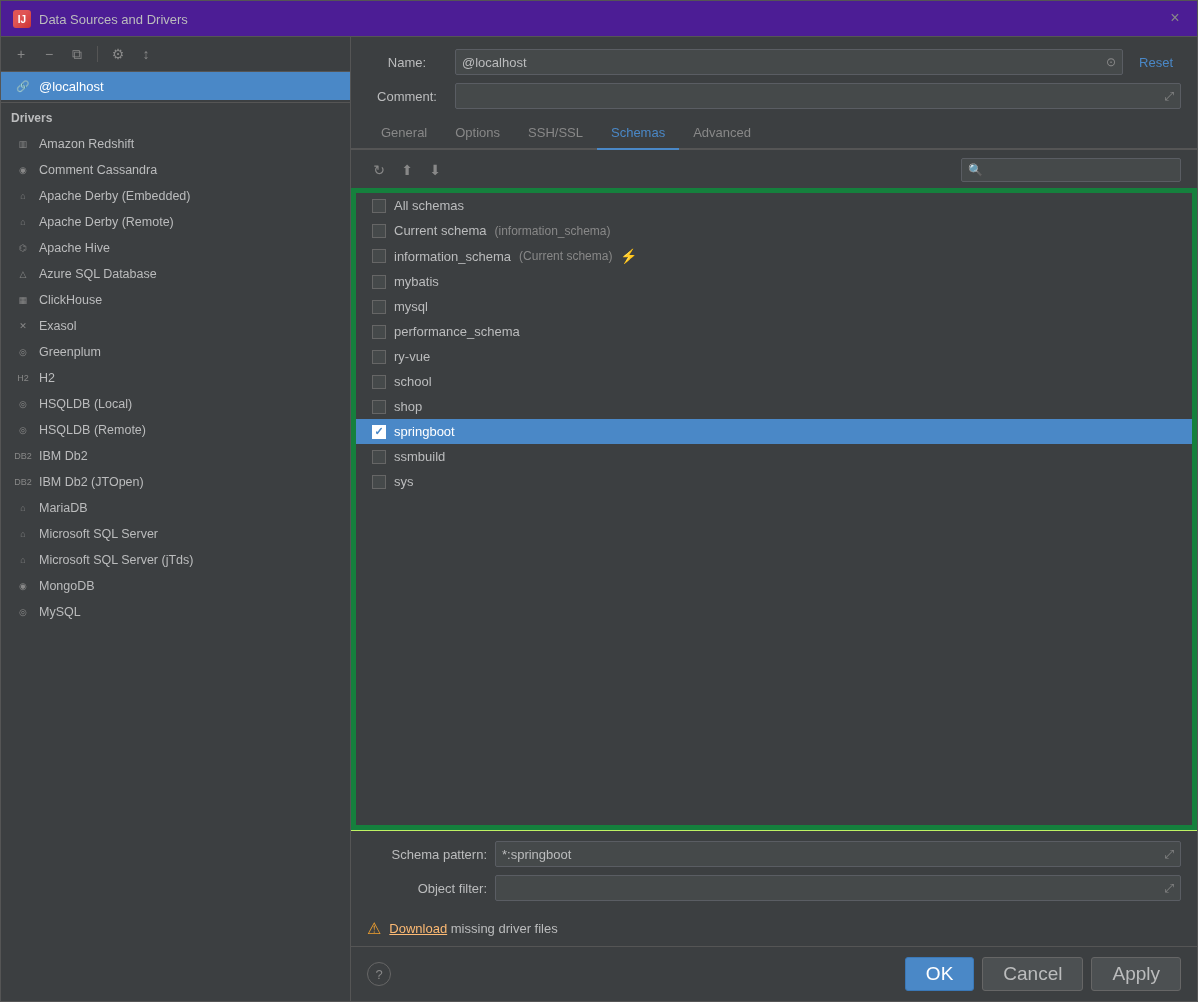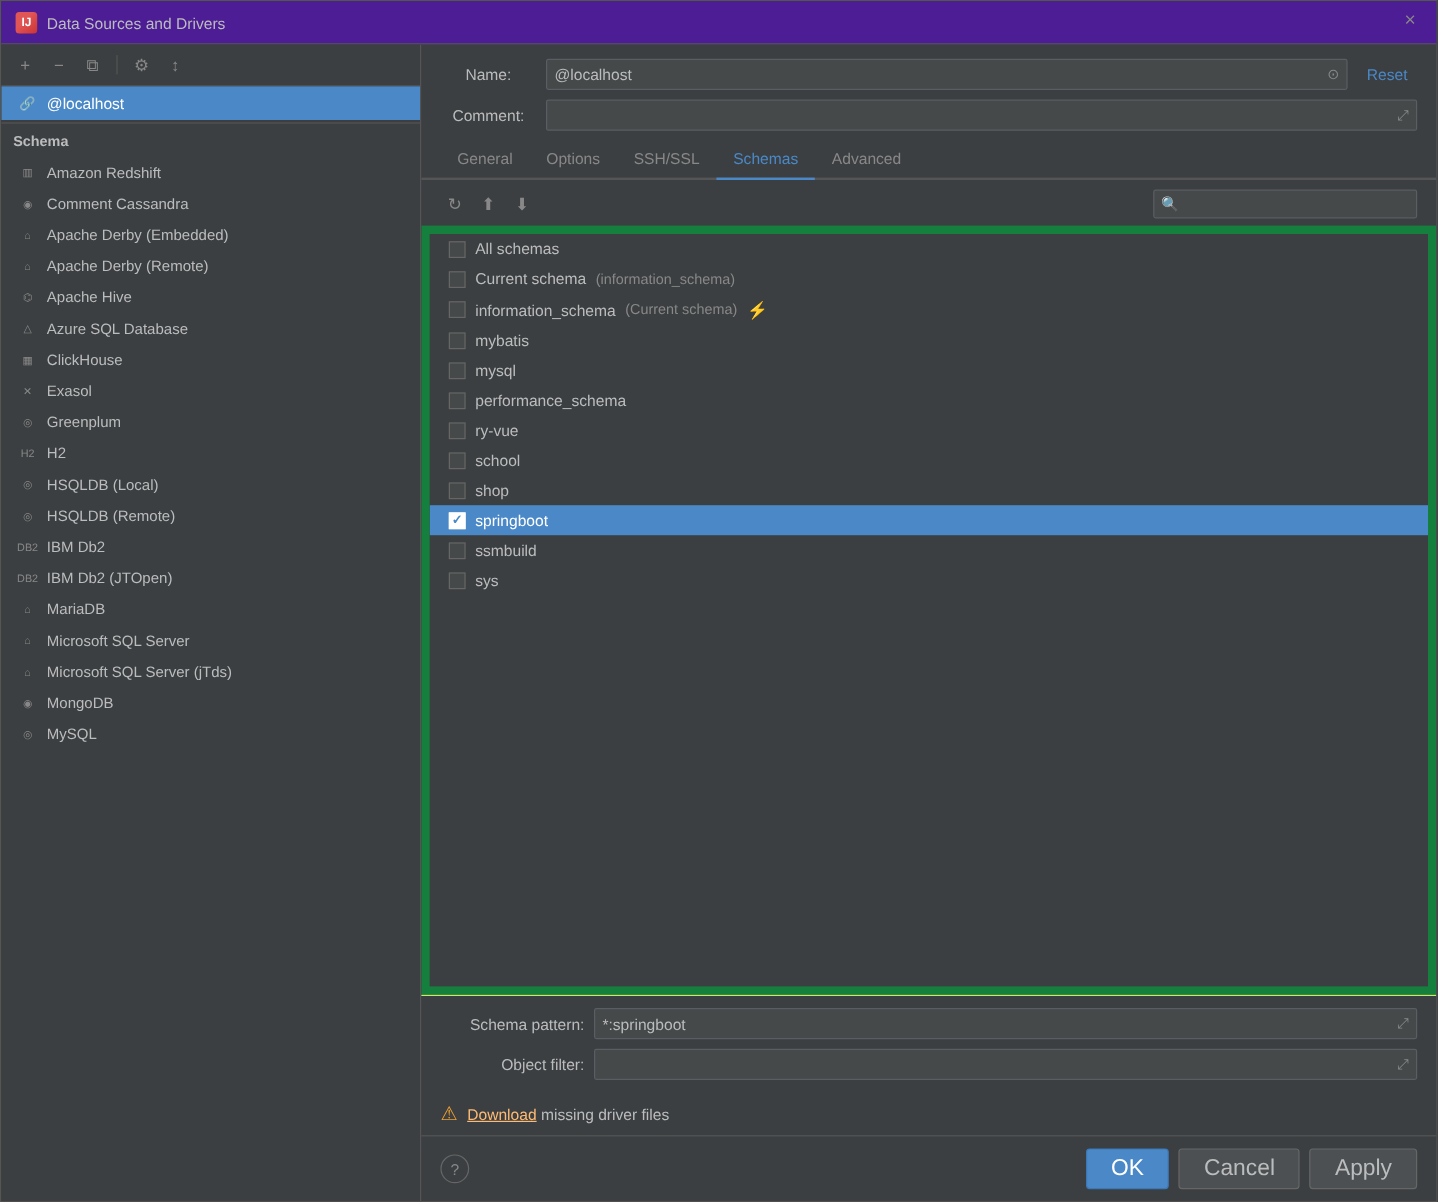--- a/index.html
+++ b/index.html
@@ -275,21 +275,21 @@
       background: transparent;
       border: none;
       color: #bbbcbd;
       font-size: 12px;
       outline: none;
       width: 100%;
     }
     .schema-list {
       flex: 1;
       overflow-y: auto;
-      border: 7px solid #15803d;
+      border: 5px solid #15803d;
       margin: 0 0 0 0;
     }
     .schema-list::-webkit-scrollbar { width: 8px; }
     .schema-list::-webkit-scrollbar-track { background: #3c3f41; }
     .schema-list::-webkit-scrollbar-thumb { background: #555; border-radius: 4px; }
     .schema-item {
       display: flex;
       align-items: center;
       padding: 5px 16px;
       gap: 8px;
@@ -465,21 +465,21 @@
         <div class="toolbar-btn">⚙</div>
         <div class="toolbar-btn">↕</div>
       </div>
 
       <div class="datasource-item selected">
         <div class="item-icon">🔗</div>
         <span>@localhost</span>
       </div>
 
       <div class="divider-line"></div>
-      <div class="section-header">Schema</div>
+      <div class="section-header">Drivers</div>
 
       <div class="drivers-list">
 
       <div class="driver-item">
             <span class="item-icon" style="font-size:9px;color:#888;">▥</span>
             <span>Amazon Redshift</span>
           </div>
           <div class="driver-item">
             <span class="item-icon" style="font-size:9px;color:#888;">◉</span>
             <span>Comment Cassandra</span>

